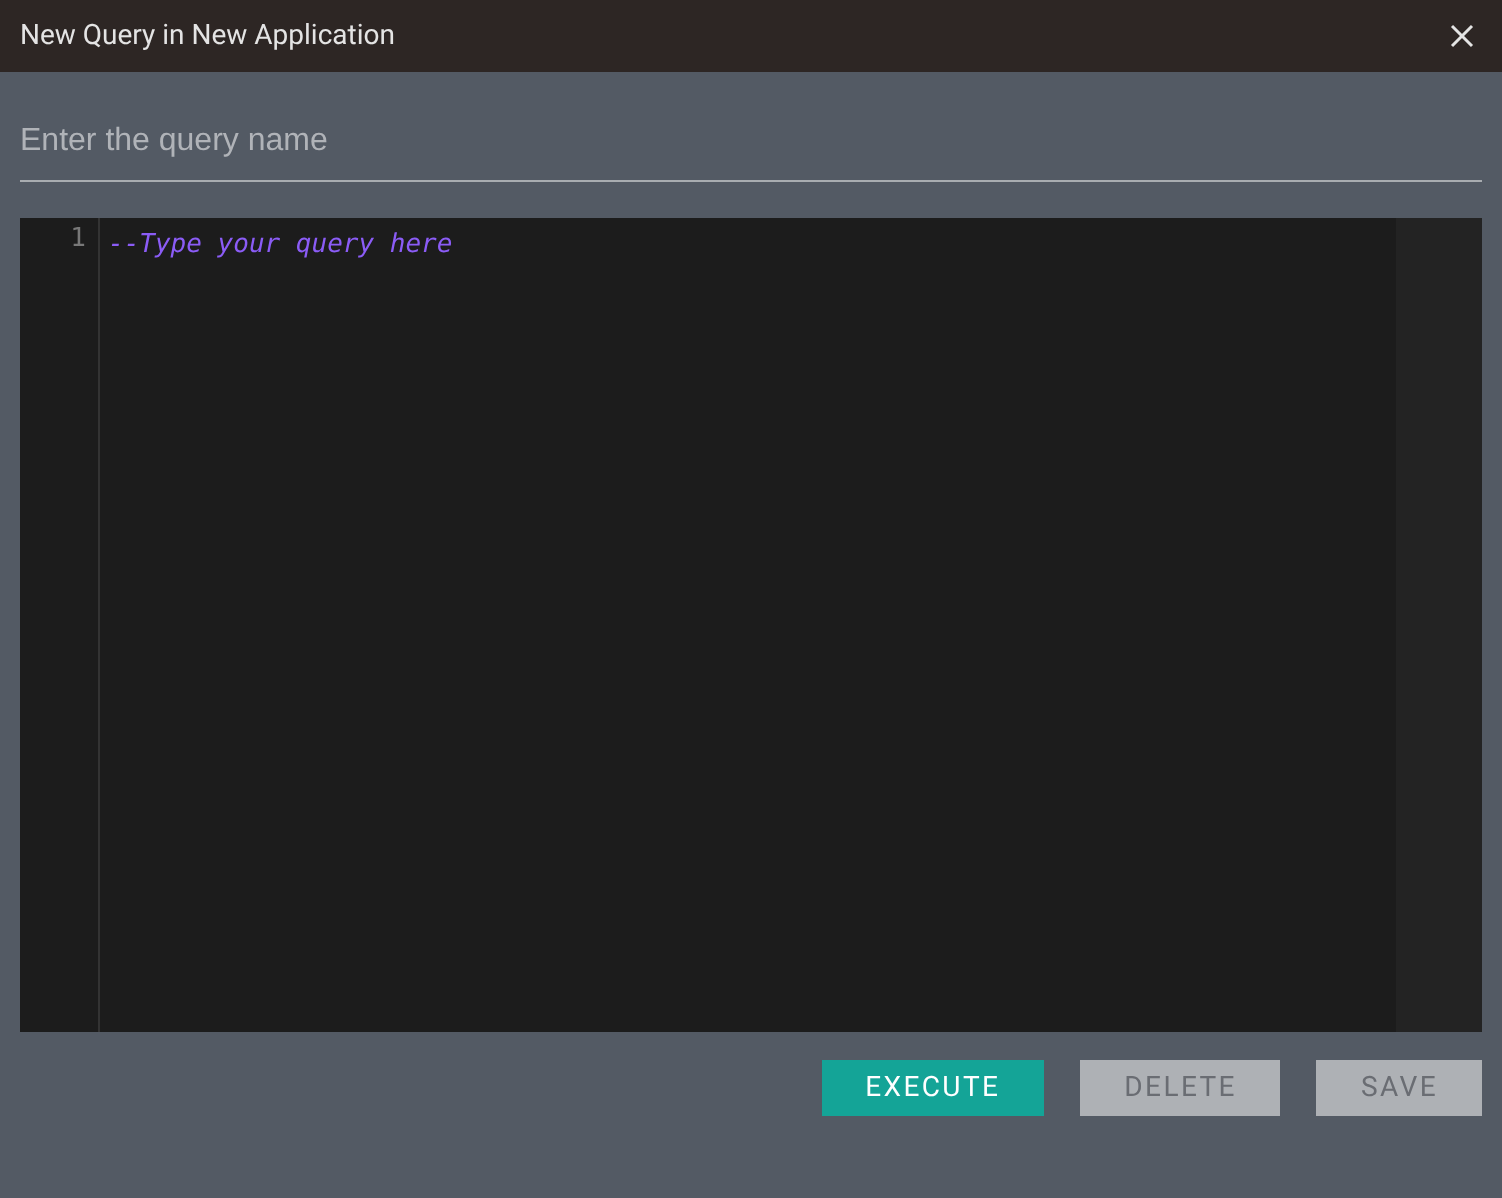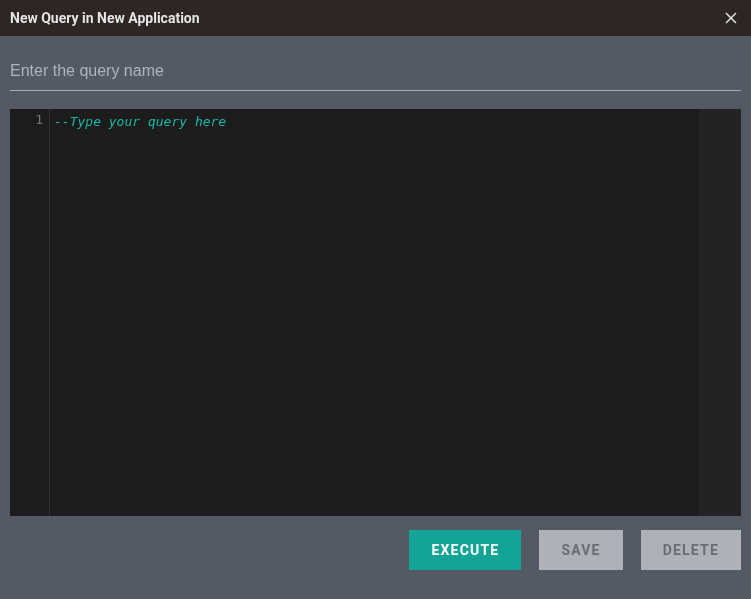--- a/index.html
+++ b/index.html
@@ -18,21 +18,21 @@
       background: #2d2624;
       height: 36px;
       display: flex;
       align-items: center;
       justify-content: space-between;
       padding: 0 10px;
     }
     .title {
       color: #e4e4e4;
       font-size: 14px;
-      font-weight: 700;
+      font-weight: 400;
     }
     .close-btn {
       color: #e4e4e4;
       font-size: 16px;
       cursor: pointer;
       width: 20px;
       height: 20px;
       display: flex;
       align-items: center;
       justify-content: center;
@@ -82,21 +82,21 @@
       line-height: 18px;
     }
     .code-area {
       flex: 1;
       background: #1c1c1c;
       padding-top: 2px;
       padding-left: 4px;
       position: relative;
     }
     .code-placeholder {
-      color: #14b8a6;
+      color: #8b5cf6;
       font-family: "Menlo", "Consolas", monospace;
       font-size: 13px;
       font-style: italic;
       line-height: 18px;
       margin-top: 44px;
     }
     .right-margin {
       position: absolute;
       right: 0;
       top: 0;
@@ -106,25 +106,25 @@
     }
     .button-row {
       display: flex;
       justify-content: flex-end;
       gap: 18px;
       margin-top: 14px;
       padding-right: 0;
     }
     .btn {
       border: none;
-      height: 40px;
+      height: 28px;
       padding: 0 22px;
       font-size: 14px;
       letter-spacing: 1.2px;
-      font-weight: 700;
+      font-weight: 400;
       cursor: pointer;
       font-family: inherit;
     }
     .btn-execute {
       background: #14a497;
       color: #ffffff;
     }
     .btn-disabled {
       background: #aeb1b5;
       color: #6a6d73;
@@ -154,16 +154,16 @@
       <div class="line-number">1</div>
     </div>
     <div class="code-area">
       <span class="code-placeholder">--Type your query here</span>
     </div>
     <div class="right-margin"></div>
   </div>
 
   <div class="button-row">
     <button class="btn btn-execute">EXECUTE</button>
+    <button class="btn btn-disabled">DELETE</button>
     <button class="btn btn-disabled">SAVE</button>
-    <button class="btn btn-disabled">DELETE</button>
   </div>
 </div>
 
 </body></html>

